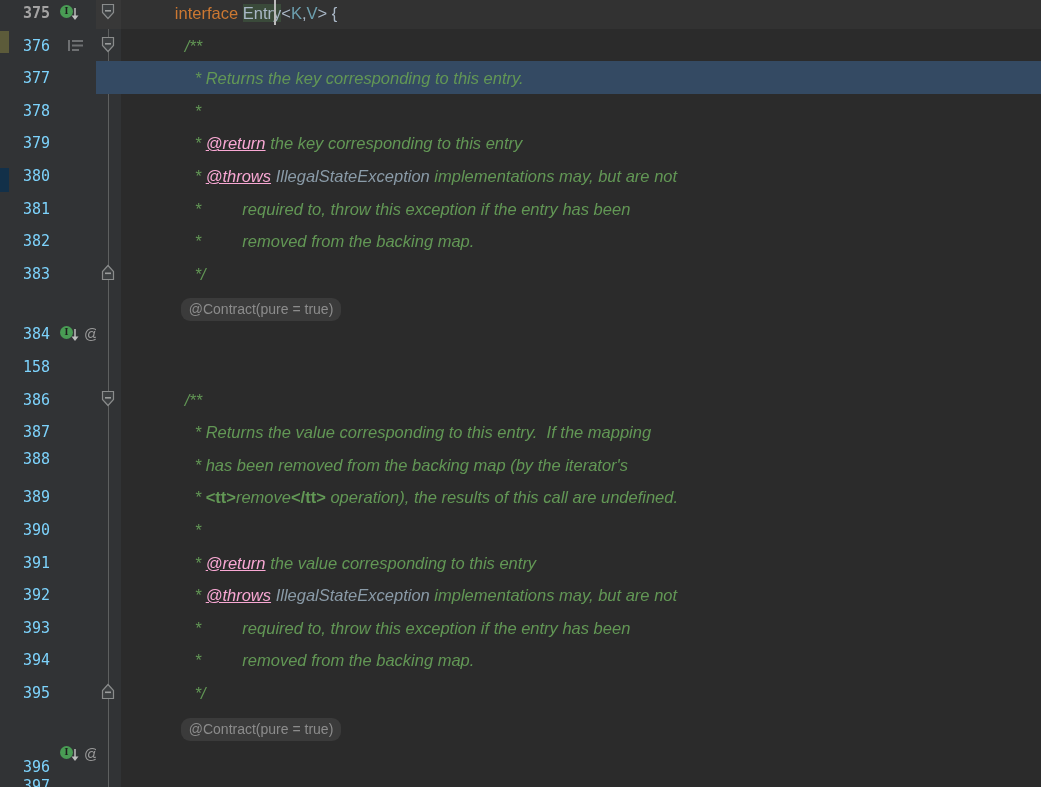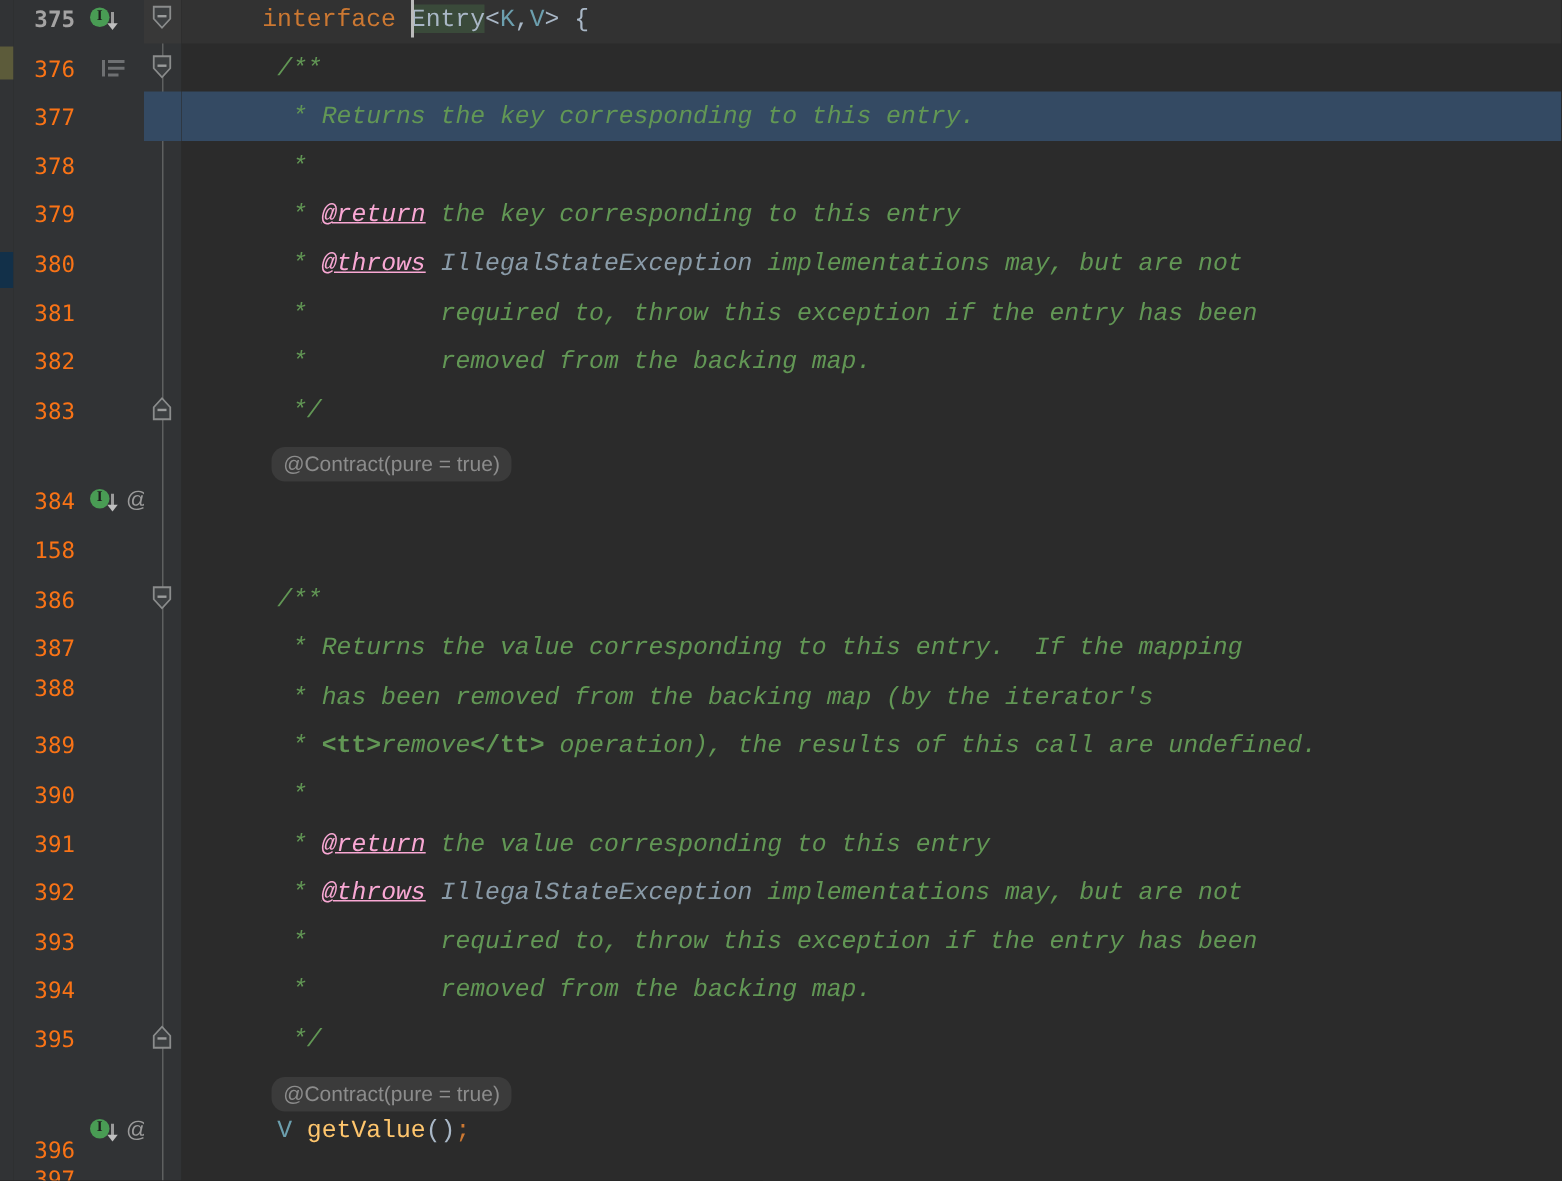--- a/index.html
+++ b/index.html
@@ -16,37 +16,37 @@
 
   
   .gutter{position:absolute;left:9px;top:0;width:47px;height:787px;background:#313335;}
   .gutter-icons{position:absolute;left:56px;top:0;width:40px;height:787px;background:#313335;}
   .fold{position:absolute;left:96px;top:0;width:25px;height:787px;background:#313335;}
   .fold-line{position:absolute;left:12px;top:0;width:1px;height:787px;background:#5e6060;}
 
   .lineno{
     position:absolute;right:6px;
     font-size:15px;line-height:16px;
-    color:#f97316;
+    color:#7dd3fc;
     font-family:"DejaVu Sans Mono","Liberation Mono",monospace;
     text-align:right;white-space:pre;
   }
   .lineno.current{color:#a4a3a3;font-weight:bold;}
 
   
   .code{position:absolute;left:121px;top:0;right:0;height:787px;background:#2b2b2b;overflow:hidden;}
   .rowbg{position:absolute;left:0;right:0;}
   .rowbg.caretline{background:#323232;}
   .rowbg.selected{background:#344a63;}
 
   .codeline{
     position:absolute;left:0;right:16px;
     white-space:pre;
     font-size:16.5px;line-height:18px;
-    font-family:Liberation Mono, monospace;
+    font-family:Liberation Sans, sans-serif;
     color:#a9b7c6;
   }
   .kw{color:#cc7832;}
   .ident{color:#a9b7c6;}
   .typeparam{color:#6c9fae;}
   .punct{color:#a9b7c6;}
   .method{color:#ffc66d;}
   .paren{color:#a9b7c6;}
   .semi{color:#cc7832;}
   .doc{color:#629755;font-style:italic;}
@@ -201,16 +201,15 @@
       <div class="codeline" style="top: 423.2px; padding-left: 73.68px;"><span class="doc">* Returns the value corresponding to this entry.  If the mapping</span></div>
       <div class="codeline" style="top: 455.8px; padding-left: 73.68px;"><span class="doc">* has been removed from the backing map (by the iterator's</span></div>
       <div class="codeline" style="top: 488.4px; padding-left: 73.68px;"><span class="doc">* </span><span class="dochtml">&lt;tt&gt;</span><span class="doc">remove</span><span class="dochtml">&lt;/tt&gt;</span><span class="doc"> operation), the results of this call are undefined.</span></div>
       <div class="codeline" style="top: 521px; padding-left: 73.68px;"><span class="doc">*</span></div>
       <div class="codeline" style="top: 553.6px; padding-left: 73.68px;"><span class="doc">* </span><span class="doctag">@return</span><span class="doc"> the value corresponding to this entry</span></div>
       <div class="codeline" style="top: 586.2px; padding-left: 73.68px;"><span class="doc">* </span><span class="doctag">@throws</span><span class="doc"> </span><span class="docval">IllegalStateException</span><span class="doc"> implementations may, but are not</span></div>
       <div class="codeline" style="top: 618.8px; padding-left: 73.68px;"><span class="doc">*         required to, throw this exception if the entry has been</span></div>
       <div class="codeline" style="top: 651.4px; padding-left: 73.68px;"><span class="doc">*         removed from the backing map.</span></div>
       <div class="codeline" style="top: 684px; padding-left: 73.68px;"><span class="doc">*/</span></div>
       <div class="inlay" style="top: 717.6px; left: 59.76px;">@Contract(pure = true)</div>
-      <div class="codeline" style="top: 744.6px; padding-left: 63.76px;"><span class="typeparam">V</span><span class="ident"> </span><span class="method">getValue</span><span class="paren">()</span><span class="semi">;</span></div>
     </div>
 
 </div>
 
 </body></html>

